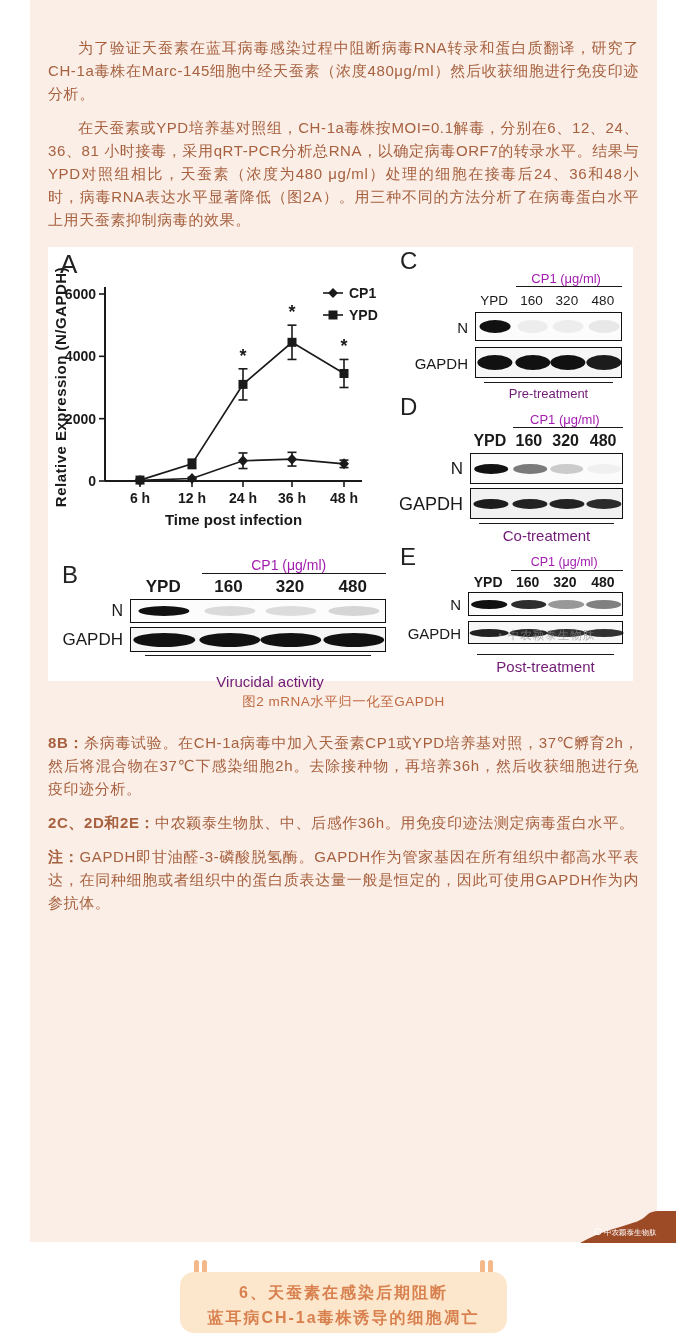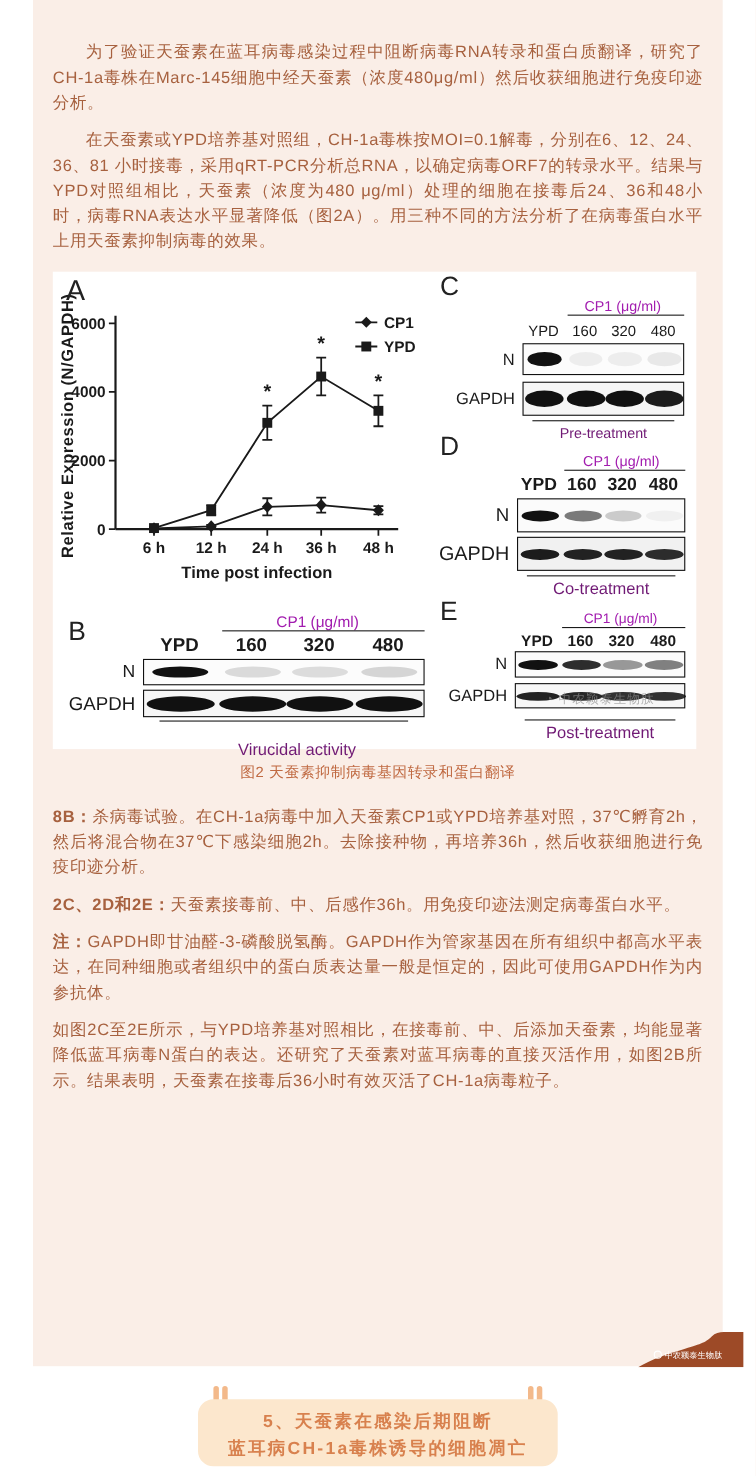--- a/index.html
+++ b/index.html
@@ -233,38 +233,37 @@
             <span class="band" style="left:96.875px;top:6.5px;width:38.75px;height:8px;opacity:0.86;"></span>
             <span class="band" style="left:134.85px;top:6.5px;width:38.75px;height:8px;opacity:0.86;"></span>
           </span>
           <span class="wm" style="left:149.5px;top:83px;">◔ 中农颖泰生物肽</span>
           <span class="footLine" style="left:81.3px;top:109px;width:136.4px;"></span>
           <span class="footTxt" style="left:149.5px;top:113px;font-size:15px;">Post-treatment</span>
         </div>
       </div>
   </div>
 
-  <p class="caption">图2 天蚕素抑制病毒基因转录和蛋白翻译</p>
+  <p class="caption">图2 mRNA水平归一化至GAPDH</p>
 
   <p class="para"><span class="lead">8B：</span><span>杀病毒试验。在CH-1a病毒中加入天蚕素CP1或YPD培养基对照，37℃孵育2h，然后将混合物在37℃下感染细胞2h。去除接种物，再培养36h，然后收获细胞进行免疫印迹分析。</span></p>
-  <p class="para"><span class="lead">2C、2D和2E：</span><span>天蚕素接毒前、中、后感作36h。用免疫印迹法测定病毒蛋白水平。</span></p>
+  <p class="para"><span class="lead">2C、2D和2E：</span><span>中农颖泰生物肽、中、后感作36h。用免疫印迹法测定病毒蛋白水平。</span></p>
   <p class="para"><span class="lead">注：</span><span>GAPDH即甘油醛-3-磷酸脱氢酶。GAPDH作为管家基因在所有组织中都高水平表达，在同种细胞或者组织中的蛋白质表达量一般是恒定的，因此可使用GAPDH作为内参抗体。</span></p>
-  <p class="para"><span>如图2C至2E所示，与YPD培养基对照相比，在接毒前、中、后添加天蚕素，均能显著降低蓝耳病毒N蛋白的表达。还研究了天蚕素对蓝耳病毒的直接灭活作用，如图2B所示。结果表明，天蚕素在接毒后36小时有效灭活了CH-1a病毒粒子。</span></p>
 </div>
 
 <svg class="wave" viewBox="0 0 96 32" xmlns="http://www.w3.org/2000/svg">
   <path d="M0 32 C14 24 26 20 40 16 C56 11 61 10 67 4 C70 1 74 0 78 0 L96 0 L96 32 Z" fill="#9d4a27"></path>
   <circle cx="18" cy="20.5" r="3.2" fill="none" stroke="#ffffff" stroke-width="1"></circle>
   <text x="24" y="23.5" font-size="7.5" fill="#ffffff">中农颖泰生物肽</text>
 </svg>
 
 <div class="qpair" style="left:194px">
     <i></i>
     <i></i>
   </div>
 <div class="qpair" style="left:480px">
     <i></i>
     <i></i>
   </div>
 <div class="footer-card">
-  <div>5、天蚕素在感染后期阻断</div>
+  <div>6、天蚕素在感染后期阻断</div>
   <div>蓝耳病CH-1a毒株诱导的细胞凋亡</div>
 </div>
 
 </body></html>

